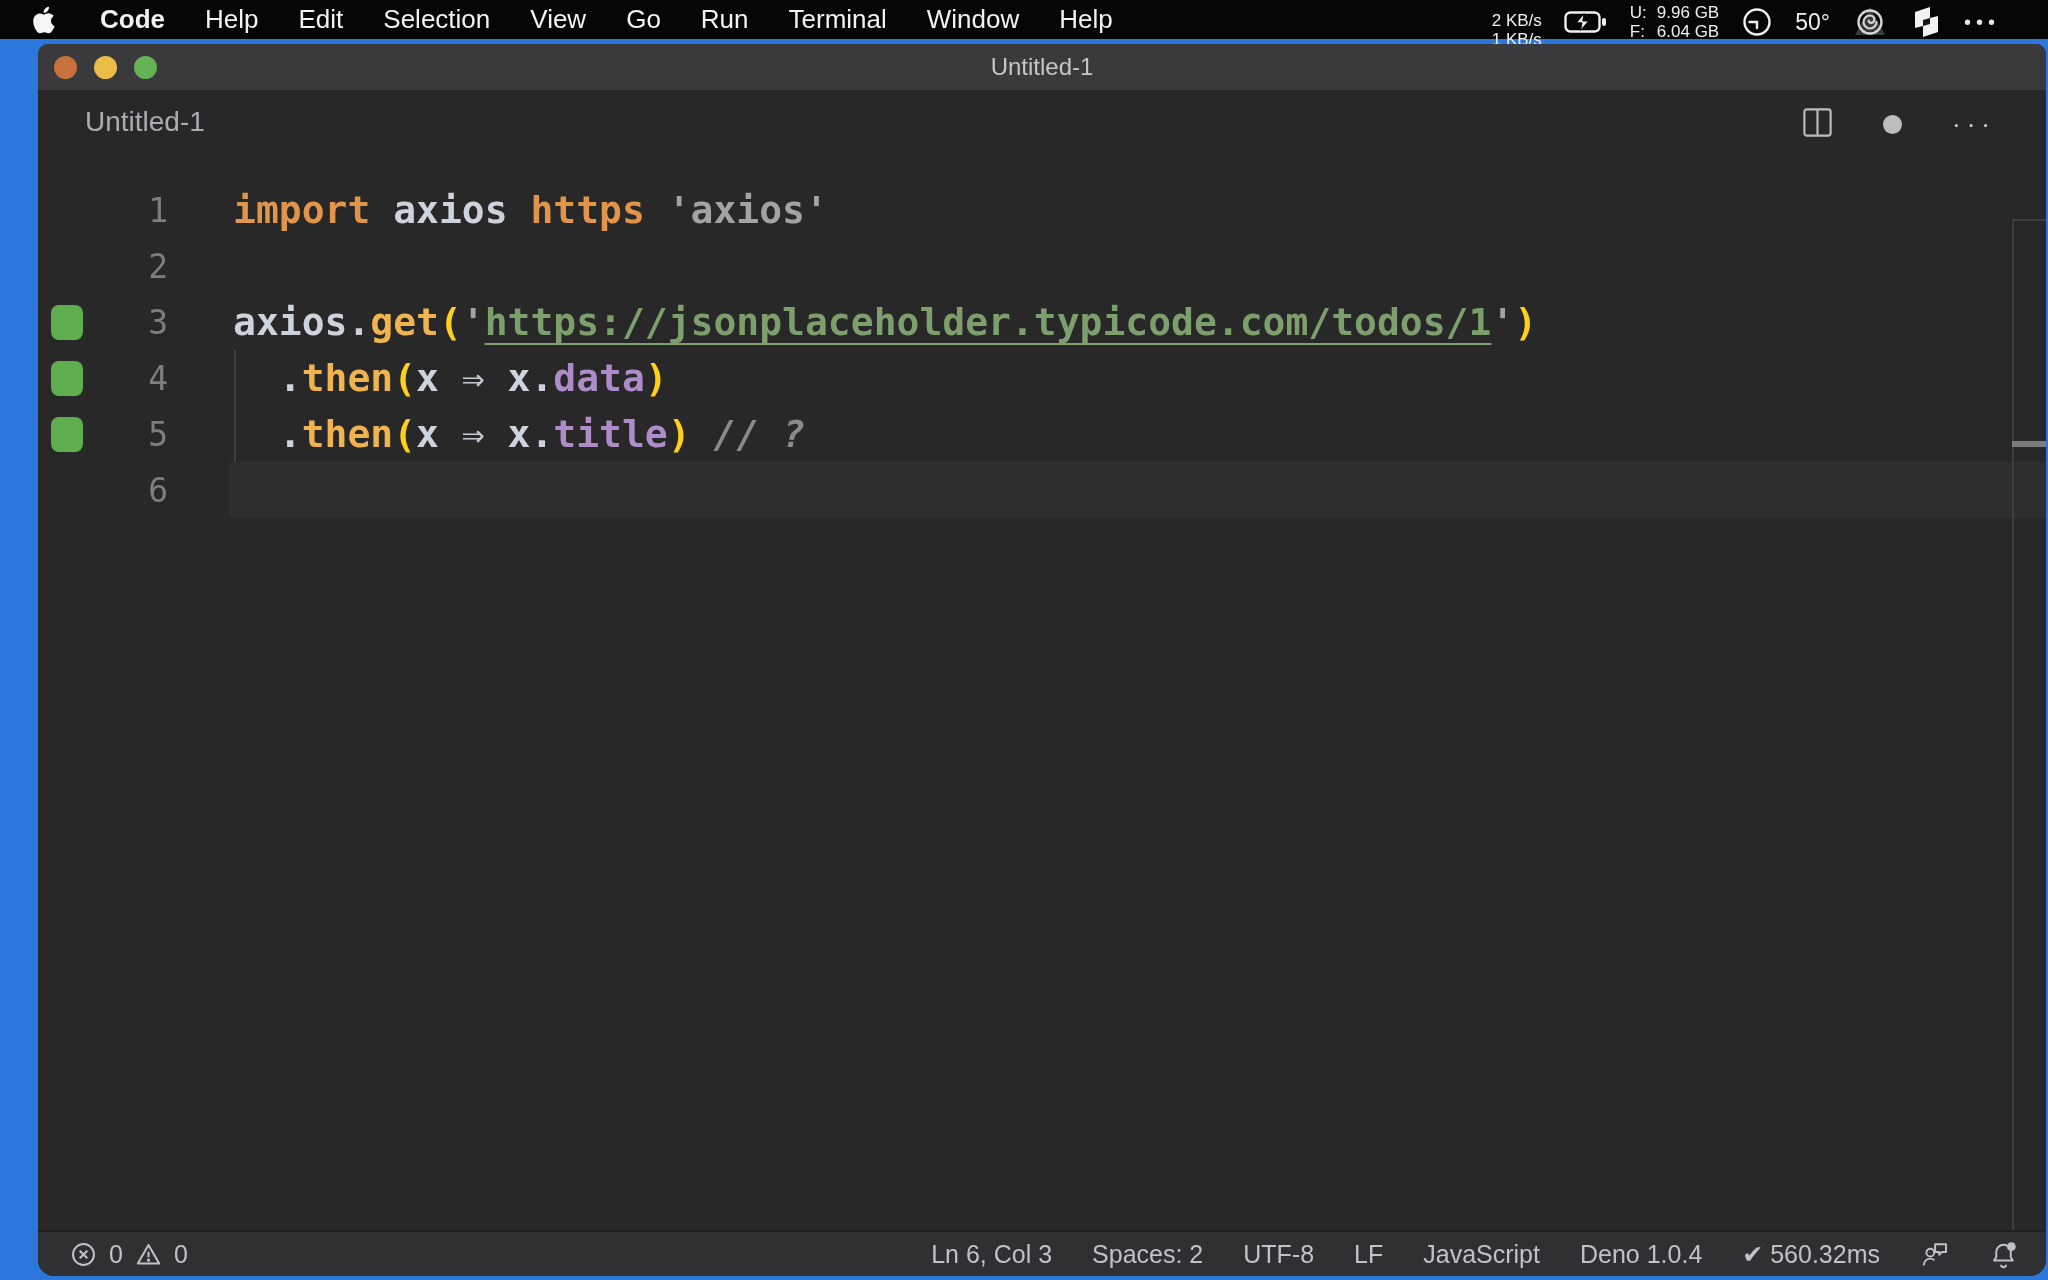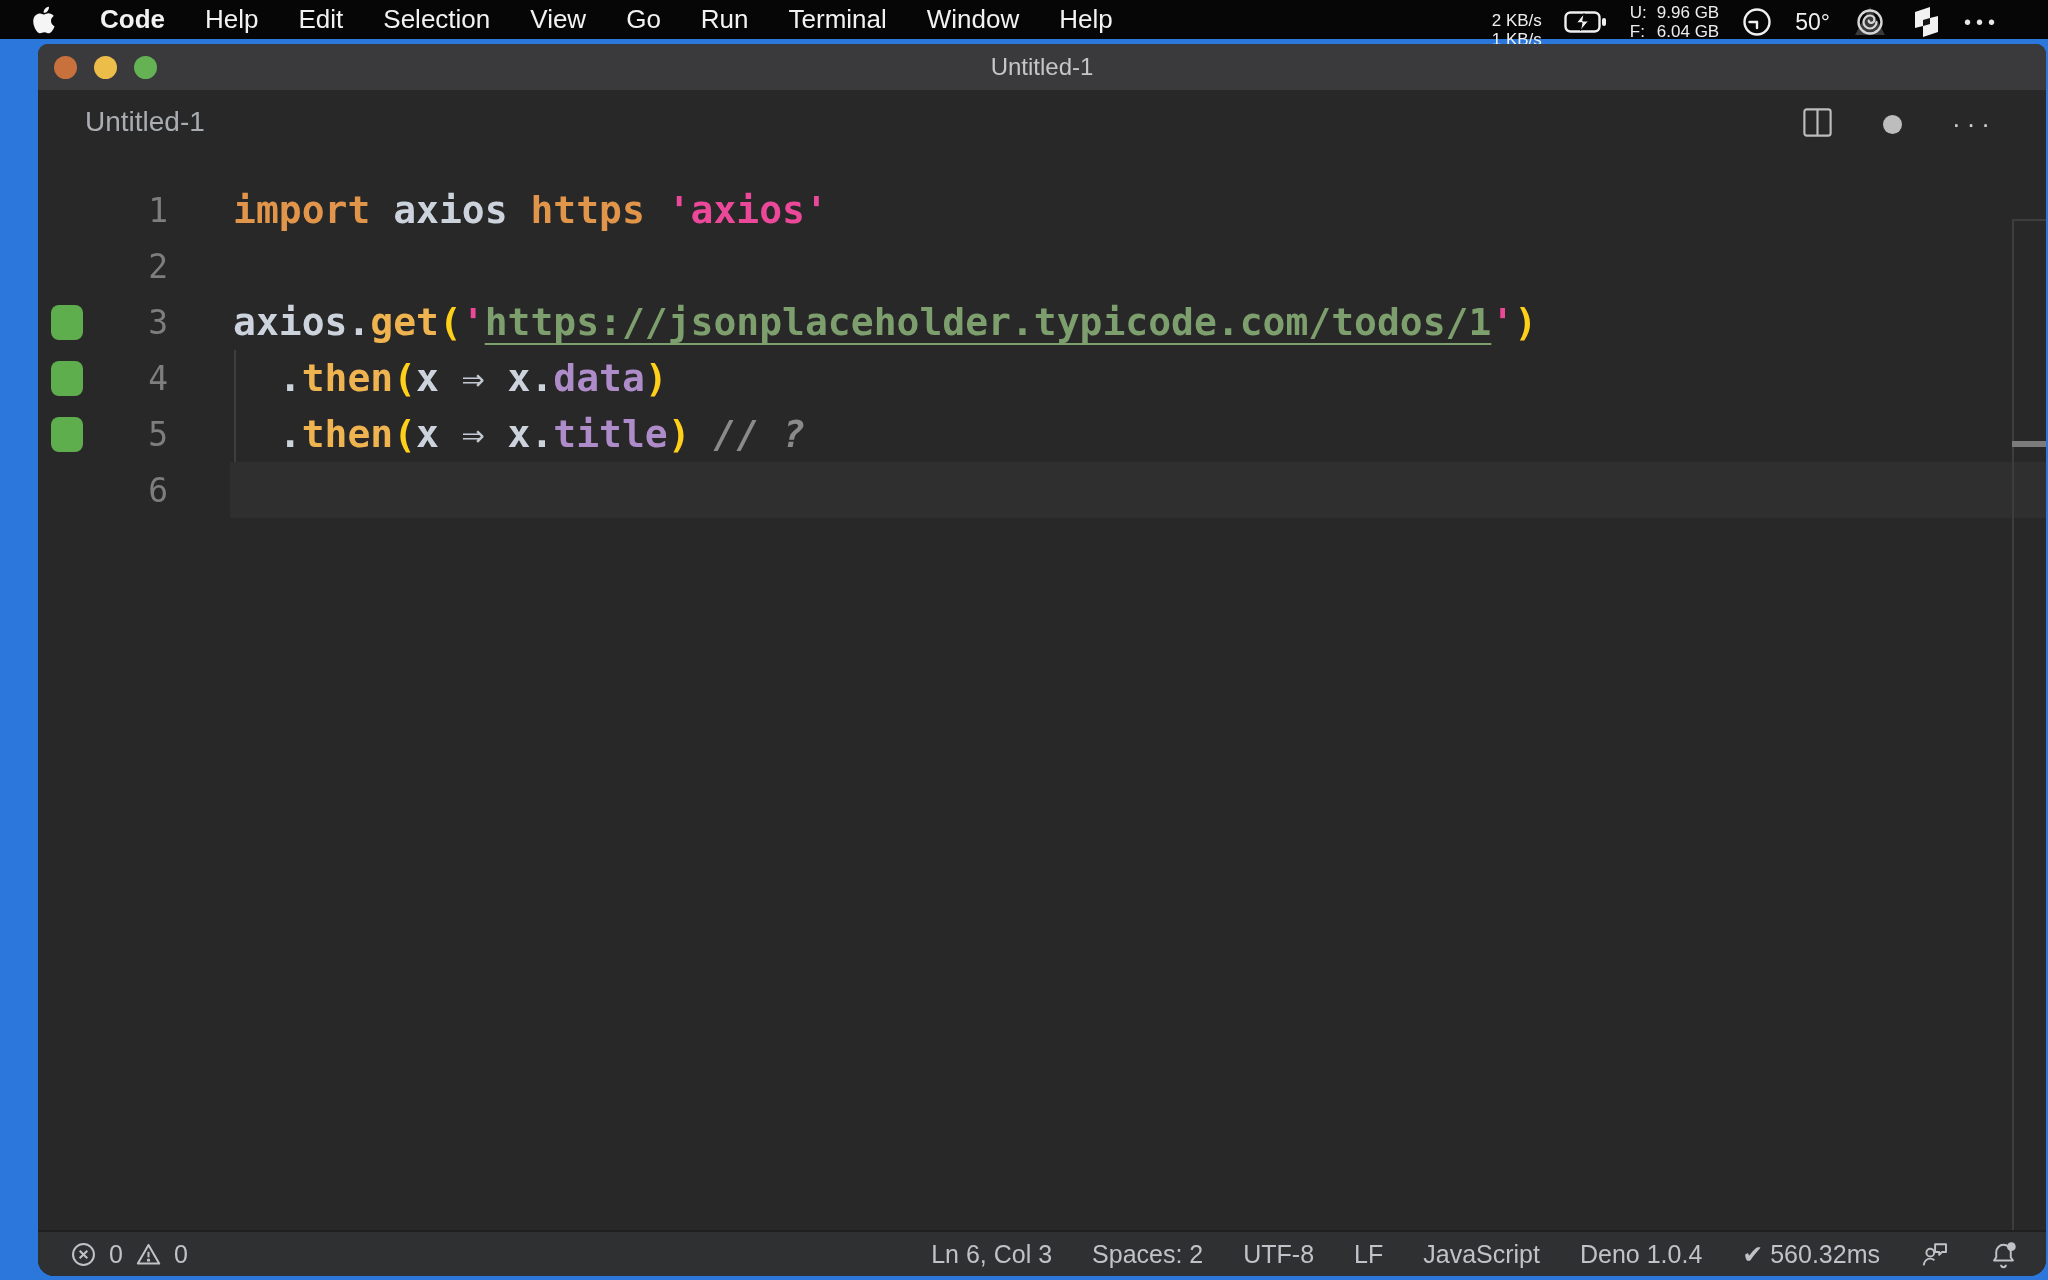--- a/index.html
+++ b/index.html
@@ -42,21 +42,21 @@
   .indicator{width:58px;display:flex;justify-content:center;align-items:center;flex:none;}
   .cov{width:32px;height:35px;border-radius:8px;background:#5fae4e;}
   .lnum{width:72px;flex:none;text-align:right;font-family:"DejaVu Sans Mono",monospace;font-size:33px;color:#7e7e7e;}
   .codetext{flex:1;margin-left:62px;padding-left:3px;height:56px;display:flex;align-items:center;white-space:pre;
     font-family:"DejaVu Sans Mono",monospace;font-size:38px;font-weight:700;color:#ccd3dc;}
   .line.current .codetext{background:#2f2f2f;}
   .tk-kw{color:#e0954a;}
   .tk-df{color:#ccd3dc;}
   .tk-fn{color:#efb44f;}
   .tk-paren{color:#ffd01a;}
-  .tk-str{color:#ec4899;}
+  .tk-str{color:#a3a3a3;}
   .tk-url{color:#7d9e6d;text-decoration:underline;text-decoration-thickness:2px;text-underline-offset:8px;text-align:center;}
   .tk-prop{color:#ae8cc9;}
   .tk-arrow{color:#c3cad4;font-weight:400;}
   .tk-cm{color:#8a8a8a;font-style:italic;}
   .tk-ghost{color:#4f97d8;}
   .indent-guide{position:absolute;left:196px;top:190px;width:2px;height:112px;background:#3e3e3e;}
   .ruler-v{position:absolute;right:32px;top:59px;bottom:0;width:2px;background:#3d3d3d;}
   .ruler-h{position:absolute;right:0;top:59px;width:34px;height:2px;background:#3d3d3d;}
   .ruler-mark{position:absolute;right:0;top:281px;width:34px;height:6px;background:#7b7b7b;}
 

